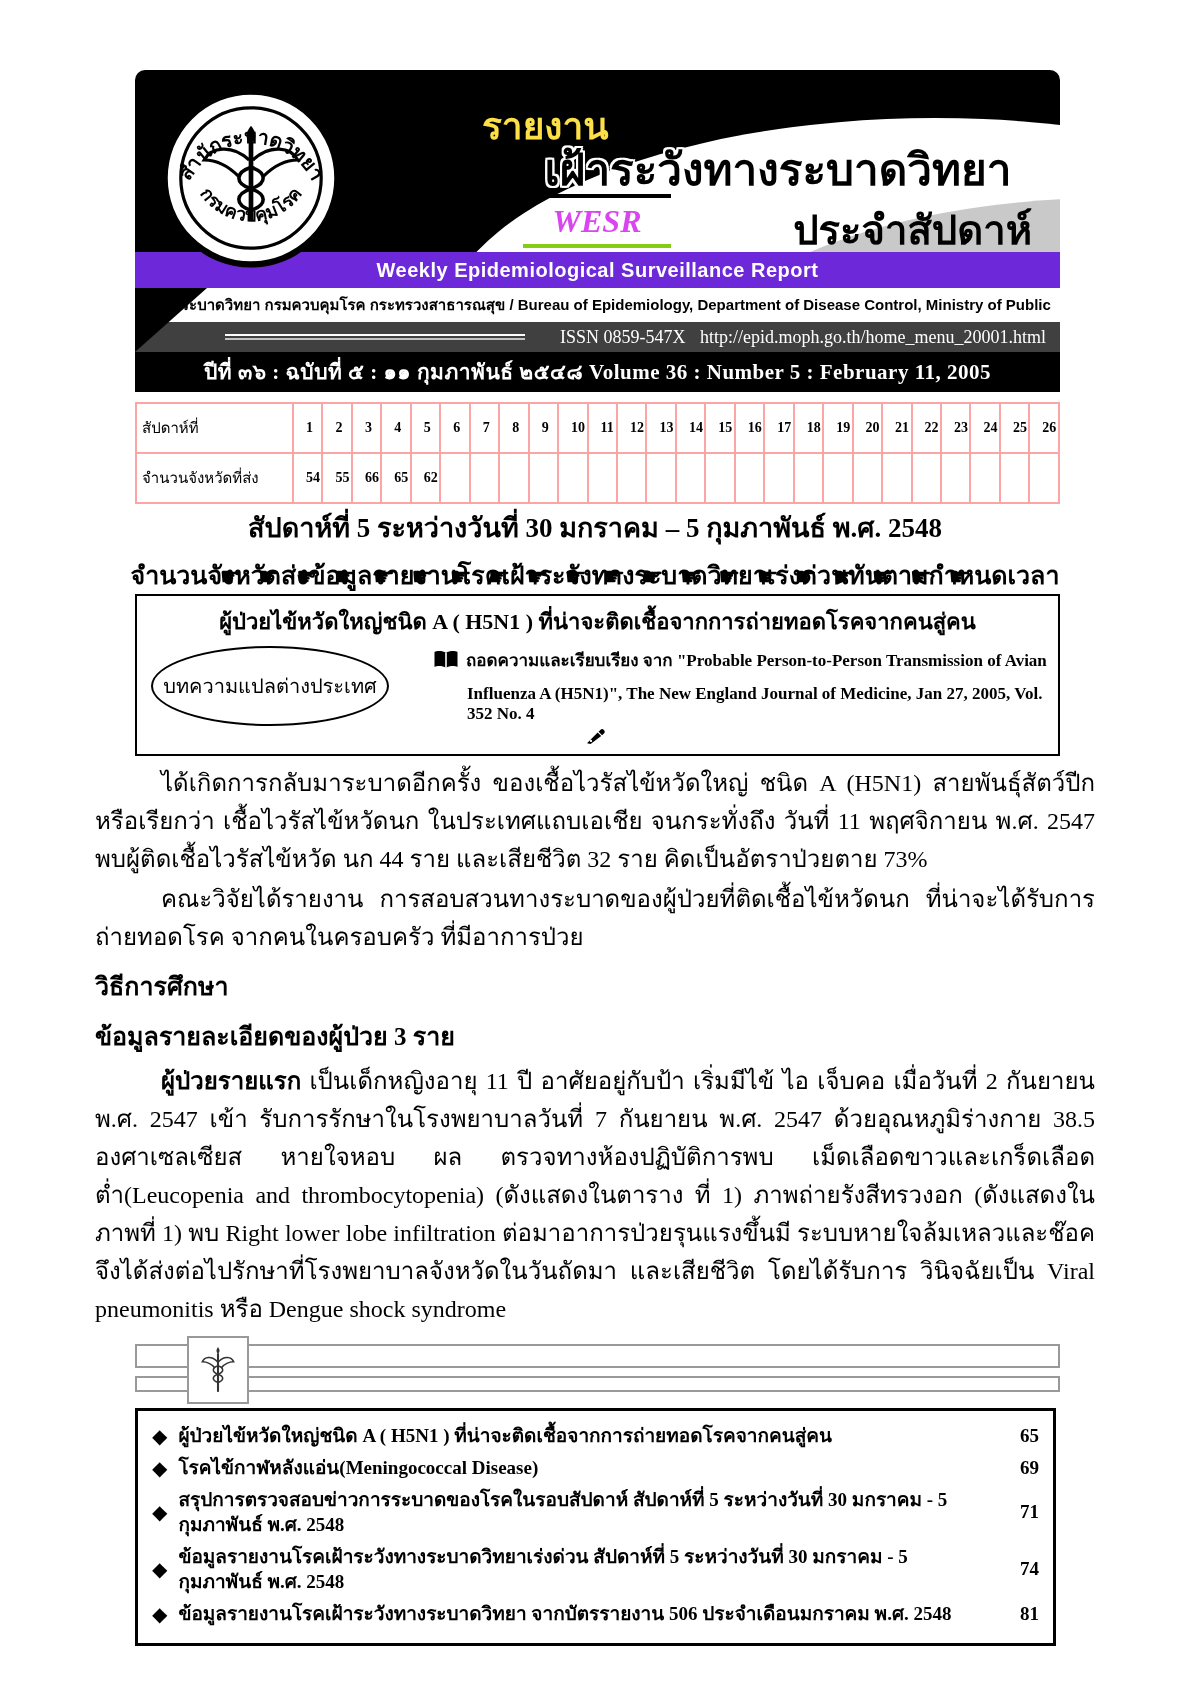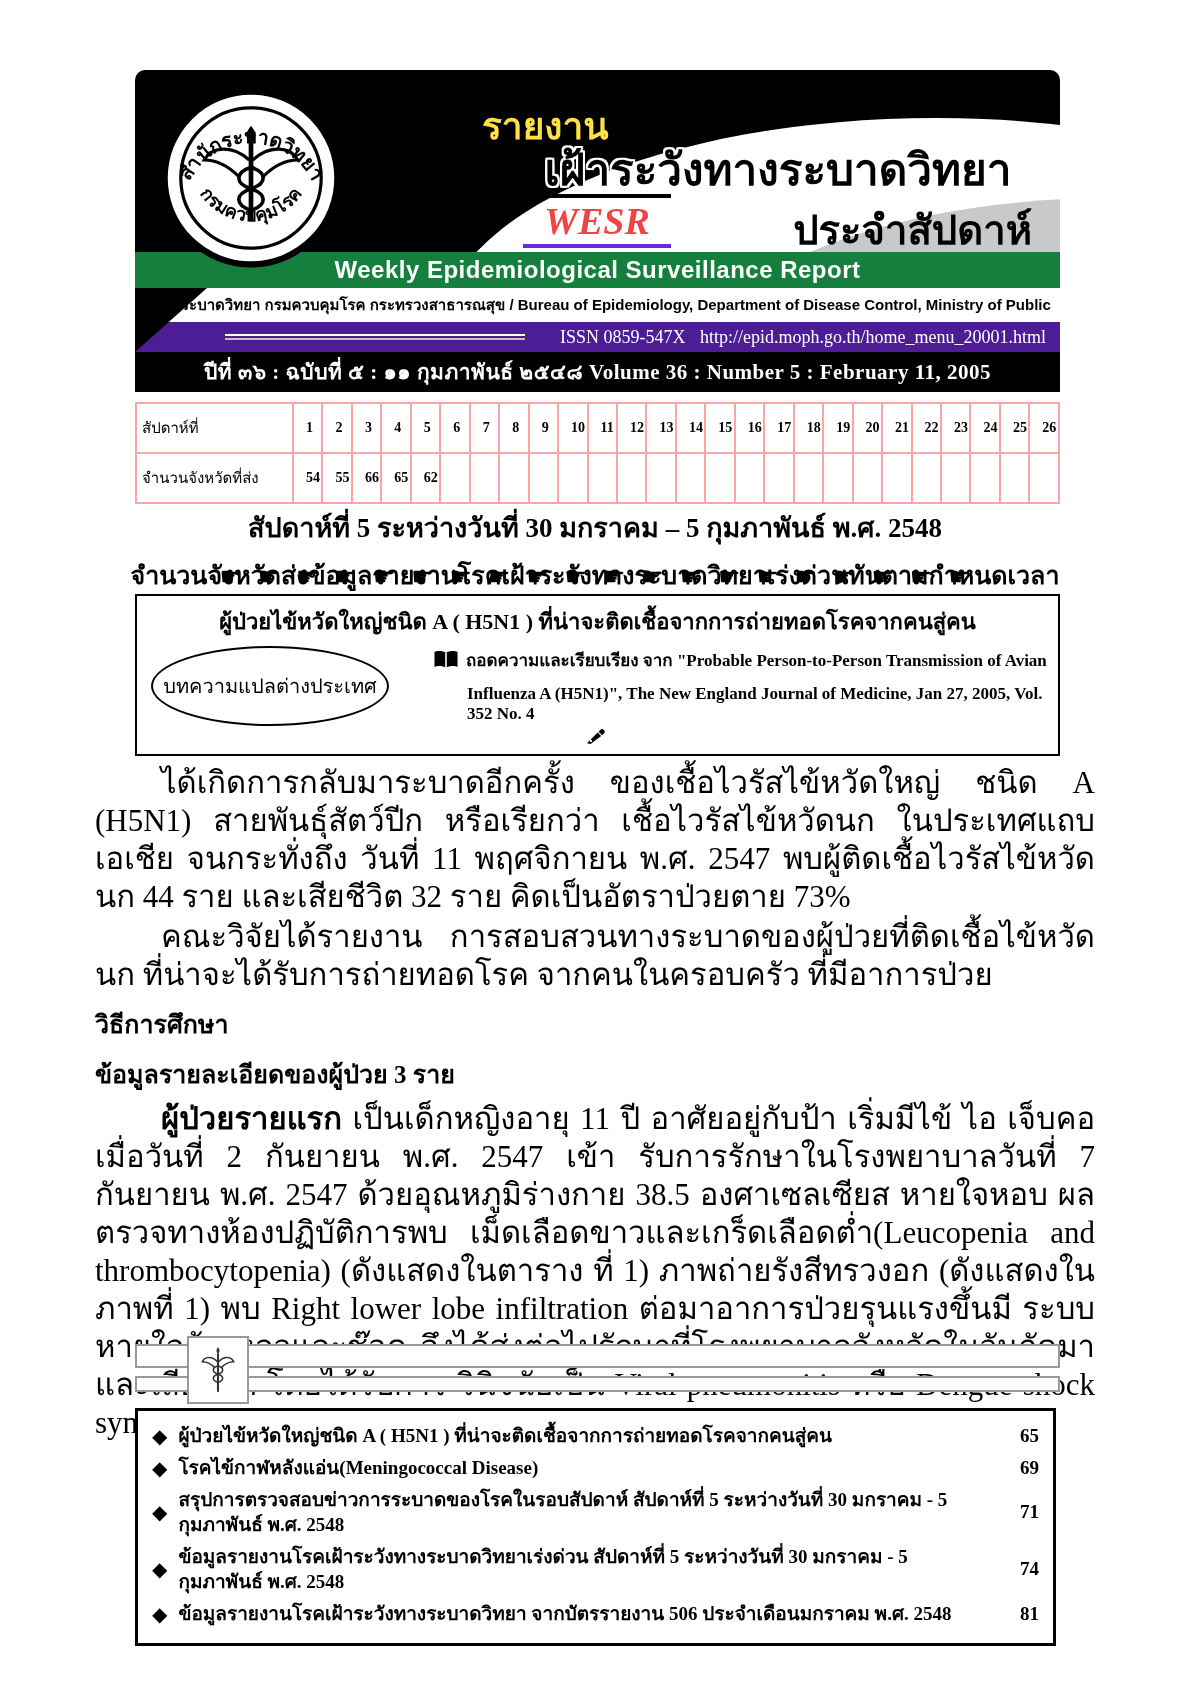--- a/index.html
+++ b/index.html
@@ -5,38 +5,38 @@
   html,body{margin:0;padding:0;}
   body{
     width:1190px;height:1684px;position:relative;background:#fff;overflow:hidden;
     font-family:"Liberation Serif",serif;color:#000;
   }
   
   .header-wrap{position:absolute;left:135px;top:70px;width:925px;}
   .hdr-black{position:relative;height:218px;background:#000;border-radius:10px 10px 0 0;overflow:hidden;}
   .swoosh-white{position:absolute;left:305px;top:48px;width:990px;height:430px;background:#fff;border-radius:50%;}
   .swoosh-gray{position:absolute;left:545px;top:128px;width:860px;height:380px;background:#c9c9c9;border-radius:50%;}
-  .hdr-band-en{position:absolute;left:0;right:0;bottom:0;height:36px;background:#15803d;color:#fff;
-    text-align:center;font-family:"Liberation Sans",sans-serif;font-weight:bold;font-size:24px;line-height:36px;letter-spacing:.5px;}
+  .hdr-band-en{position:absolute;left:0;right:0;bottom:0;height:36px;background:#6d28d9;color:#fff;
+    text-align:center;font-family:"Liberation Sans",sans-serif;font-weight:bold;font-size:20px;line-height:36px;letter-spacing:.5px;}
   .logo{position:absolute;left:26px;top:18px;width:180px;height:180px;z-index:3;}
   .report-word{position:absolute;left:347px;top:26px;color:#fde047;font-size:37px;font-weight:bold;
     font-family:"DejaVu Sans",sans-serif;z-index:2;}
   .big-title{position:absolute;left:368px;top:64px;width:550px;text-align:center;white-space:nowrap;
     font-family:"DejaVu Sans",sans-serif;font-weight:bold;font-size:44px;color:#000;z-index:2;
     text-shadow:-2px -2px 0 #fff,2px -2px 0 #fff,-2px 2px 0 #fff,2px 2px 0 #fff,-2px 0 0 #fff,2px 0 0 #fff,0 -2px 0 #fff,0 2px 0 #fff;}
   .wesr-box{position:absolute;left:388px;top:124px;width:148px;text-align:center;z-index:2;
-    font-family:"Liberation Serif",serif;font-style:italic;font-weight:bold;font-size:38px;line-height:46px;
-    color:#ef4444;border-top:4px solid #000;border-bottom:4px solid #6d28d9;}
+    font-family:"Liberation Serif",serif;font-style:italic;font-weight:bold;font-size:32px;line-height:46px;
+    color:#d946ef;border-top:4px solid #000;border-bottom:4px solid #84cc16;}
   .weekly-thai{position:absolute;right:28px;top:128px;font-size:40px;font-weight:bold;color:#000;z-index:2;
     font-family:"DejaVu Sans",sans-serif;}
   .corner-wedge{position:absolute;left:0;top:218px;width:72px;height:64px;background:#000;
     clip-path:polygon(0 0,100% 0,0 100%);z-index:2;}
   .hdr-bureau{height:34px;background:#fff;text-align:center;font-family:"Liberation Sans",sans-serif;
     font-weight:bold;font-size:15px;line-height:34px;color:#000;}
-  .hdr-issn{position:relative;height:30px;background:#4c1d95;color:#fff;font-size:18px;line-height:30px;}
+  .hdr-issn{position:relative;height:30px;background:#404040;color:#fff;font-size:18px;line-height:30px;}
   .issn-dblline{position:absolute;left:90px;top:12px;width:300px;height:2px;background:#fff;box-shadow:0 4px 0 #c2c2c2;}
   .issn-no{position:absolute;left:425px;}
   .issn-url{position:absolute;right:14px;}
   .hdr-vol{height:40px;background:#000;color:#fff;text-align:center;font-weight:bold;font-size:21px;line-height:40px;letter-spacing:.5px;}
   
   .week-table-wrap{position:absolute;left:135px;top:402px;width:925px;}
   table.weeks{border-collapse:collapse;width:100%;table-layout:fixed;}
   table.weeks td{border:2px solid #fca5a5;height:24px;text-align:center;font-weight:bold;font-size:14px;padding:12px;overflow:hidden;}
   table.weeks td.rowhead{width:138px;text-align:left;padding-left:5px;font-size:15px;font-weight:normal;}
   
@@ -51,21 +51,21 @@
   .fb-title{position:absolute;top:8px;left:0;width:100%;text-align:center;font-weight:bold;font-size:22px;}
   .fb-oval{position:absolute;left:14px;top:50px;width:234px;height:76px;border:2px solid #000;border-radius:50%;
     display:flex;align-items:center;justify-content:center;font-size:20px;}
   .fb-src1{position:absolute;left:296px;top:50px;display:flex;align-items:center;gap:7px;font-weight:bold;font-size:17px;}
   .fb-src2{position:absolute;left:330px;top:88px;font-weight:bold;font-size:17px;}
   .fb-author{position:absolute;bottom:7px;left:0;width:100%;text-align:center;font-weight:bold;font-size:17px;}
   .fb-author svg{vertical-align:-3px;margin-right:6px;}
   
   .article{position:absolute;left:95px;top:764px;width:1000px;}
   .article .h{font-weight:bold;font-size:25px;margin:10px 0 6px 0;}
-  .article p{margin:0 0 2px 0;font-size:31px;line-height:38px;text-indent:66px;text-align:justify;}
+  .article p{margin:0 0 2px 0;font-size:24px;line-height:38px;text-indent:66px;text-align:justify;}
   .article .lead{font-weight:bold;}
   
   .divider{position:absolute;left:135px;top:1336px;width:925px;height:64px;}
   .div-bar1{position:absolute;left:0;right:0;top:8px;height:20px;border:2px solid #999;background:#fff;}
   .div-bar2{position:absolute;left:0;right:0;top:40px;height:12px;border:2px solid #999;background:#fff;}
   .div-embox{position:absolute;left:52px;top:0;width:58px;height:64px;border:2px solid #999;background:#fff;
     display:flex;align-items:center;justify-content:center;z-index:2;}
   
   .toc-box{position:absolute;left:135px;top:1408px;width:921px;border:3px solid #000;background:#fff;
     padding:12px 14px 10px 14px;box-sizing:border-box;}

